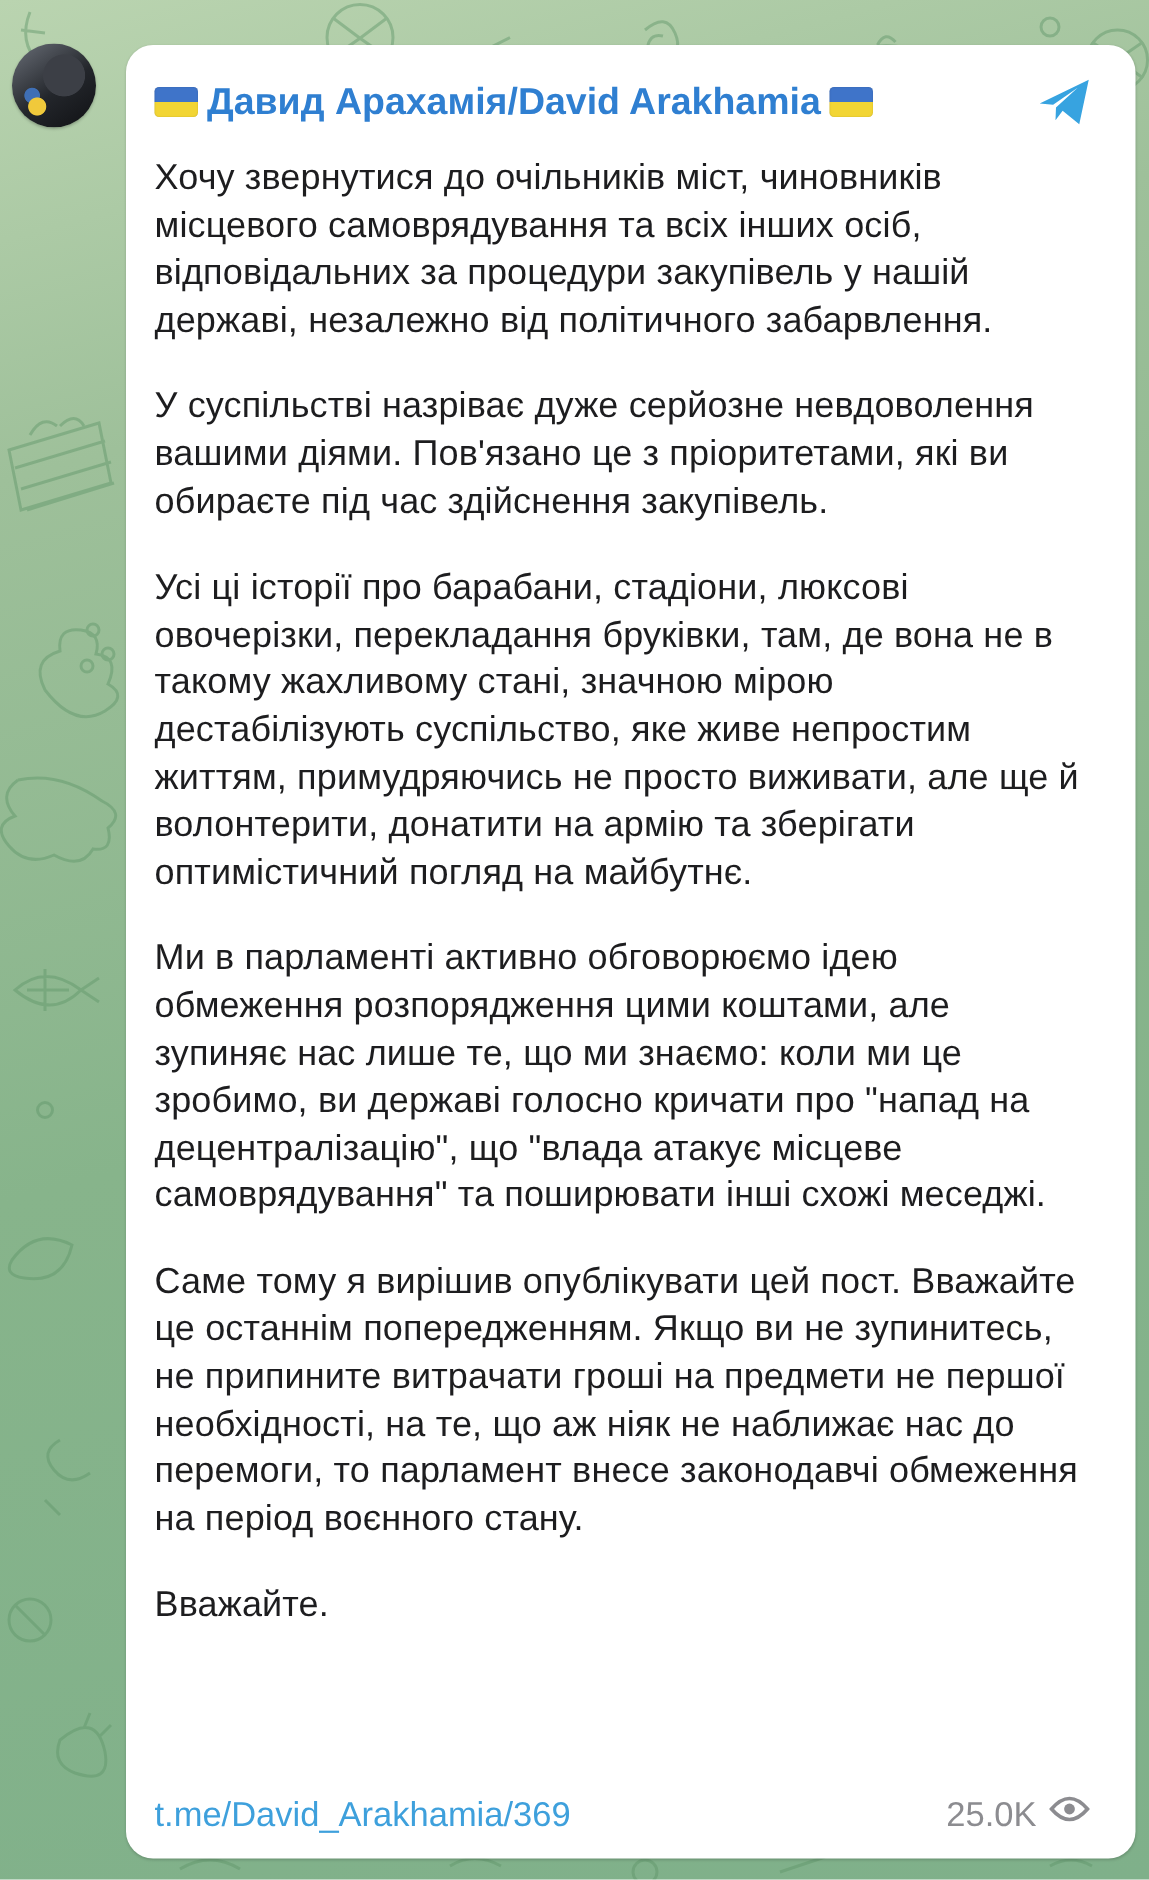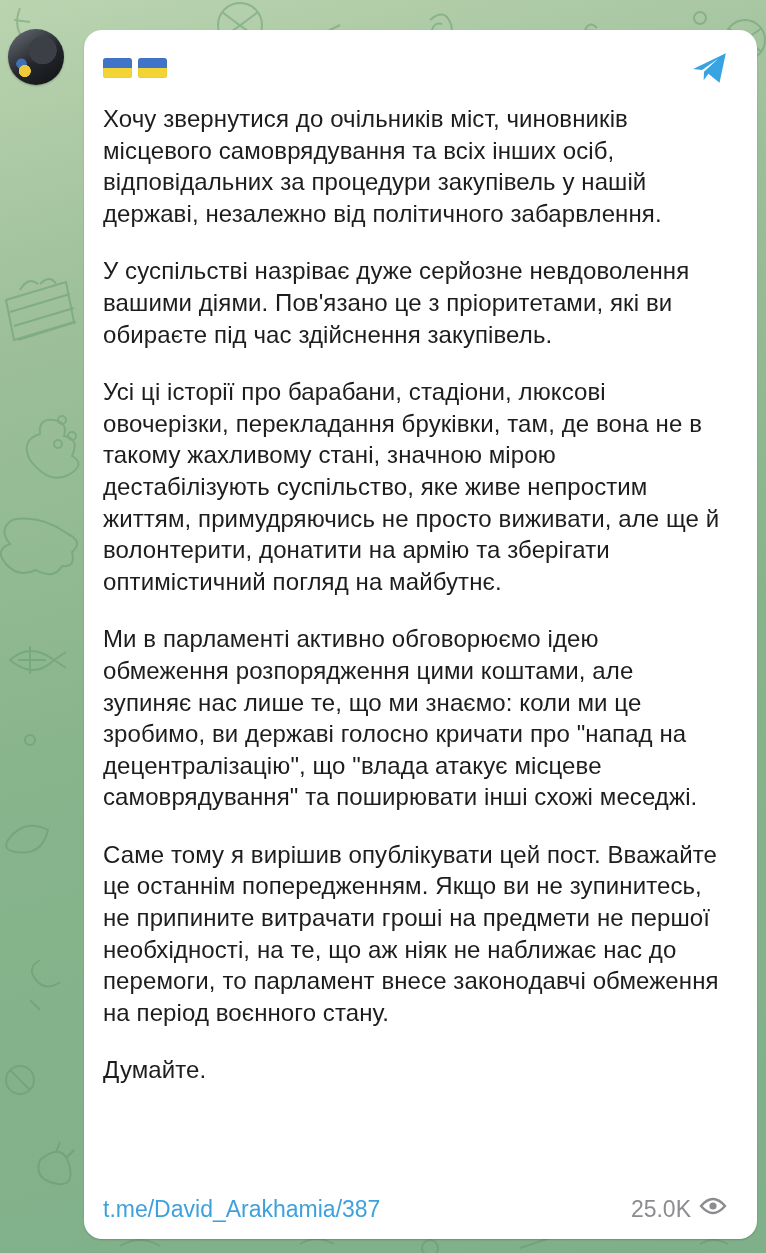--- a/index.html
+++ b/index.html
@@ -77,38 +77,39 @@
   <circle cx="430" cy="1248" r="8"></circle>
 </svg>
 
 <div class="avatar"></div>
 
 <div class="bubble">
 
   <div class="header-row">
     <div class="author">
       <span class="flag"></span>
+      <span>Давид Арахамія/David Arakhamia</span>
       <span class="flag"></span>
     </div>
     <svg class="plane" viewBox="0 0 36 36">
       <path d="M2 19 L33 4 L27 32 L16.5 23.5 L12 29.5 L12.3 21.5 L26 9 L10.5 19.8 Z" fill="#37a3e0"></path>
     </svg>
   </div>
 
   <div class="body-text">
     <p>Хочу звернутися до очільників міст, чиновників місцевого самоврядування та всіх інших осіб, відповідальних за процедури закупівель у нашій державі, незалежно від політичного забарвлення.</p>
     <p>У суспільстві назріває дуже серйозне невдоволення вашими діями. Пов'язано це з пріоритетами, які ви обираєте під час здійснення закупівель.</p>
     <p>Усі ці історії про барабани, стадіони, люксові овочерізки, перекладання бруківки, там, де вона не в такому жахливому стані, значною мірою дестабілізують суспільство, яке живе непростим життям, примудряючись не просто виживати, але ще й волонтерити, донатити на армію та зберігати оптимістичний погляд на майбутнє.</p>
     <p>Ми в парламенті активно обговорюємо ідею обмеження розпорядження цими коштами, але зупиняє нас лише те, що ми знаємо: коли ми це зробимо, ви державі голосно кричати про "напад на децентралізацію", що "влада атакує місцеве самоврядування" та поширювати інші схожі меседжі.</p>
     <p>Саме тому я вирішив опублікувати цей пост. Вважайте це останнім попередженням. Якщо ви не зупинитесь, не припините витрачати гроші на предмети не першої необхідності, на те, що аж ніяк не наближає нас до перемоги, то парламент внесе законодавчі обмеження на період воєнного стану.</p>
-    <p>Думайте.</p>
+    <p>Вважайте.</p>
   </div>
 
   <div class="footer">
-    <a class="post-link">t.me/David_Arakhamia/387</a>
+    <a class="post-link">t.me/David_Arakhamia/369</a>
     <div class="meta">
       <span class="views">
         <span>25.0K</span>
         <svg class="eye" viewBox="0 0 28 20">
           <path d="M2 10 Q14 -4 26 10 Q14 24 2 10 Z" fill="none" stroke="#8c8c90" stroke-width="2.4"></path>
           <circle cx="14" cy="10" r="3.6" fill="#8c8c90"></circle>
         </svg>
       </span>
     </div>
   </div>

